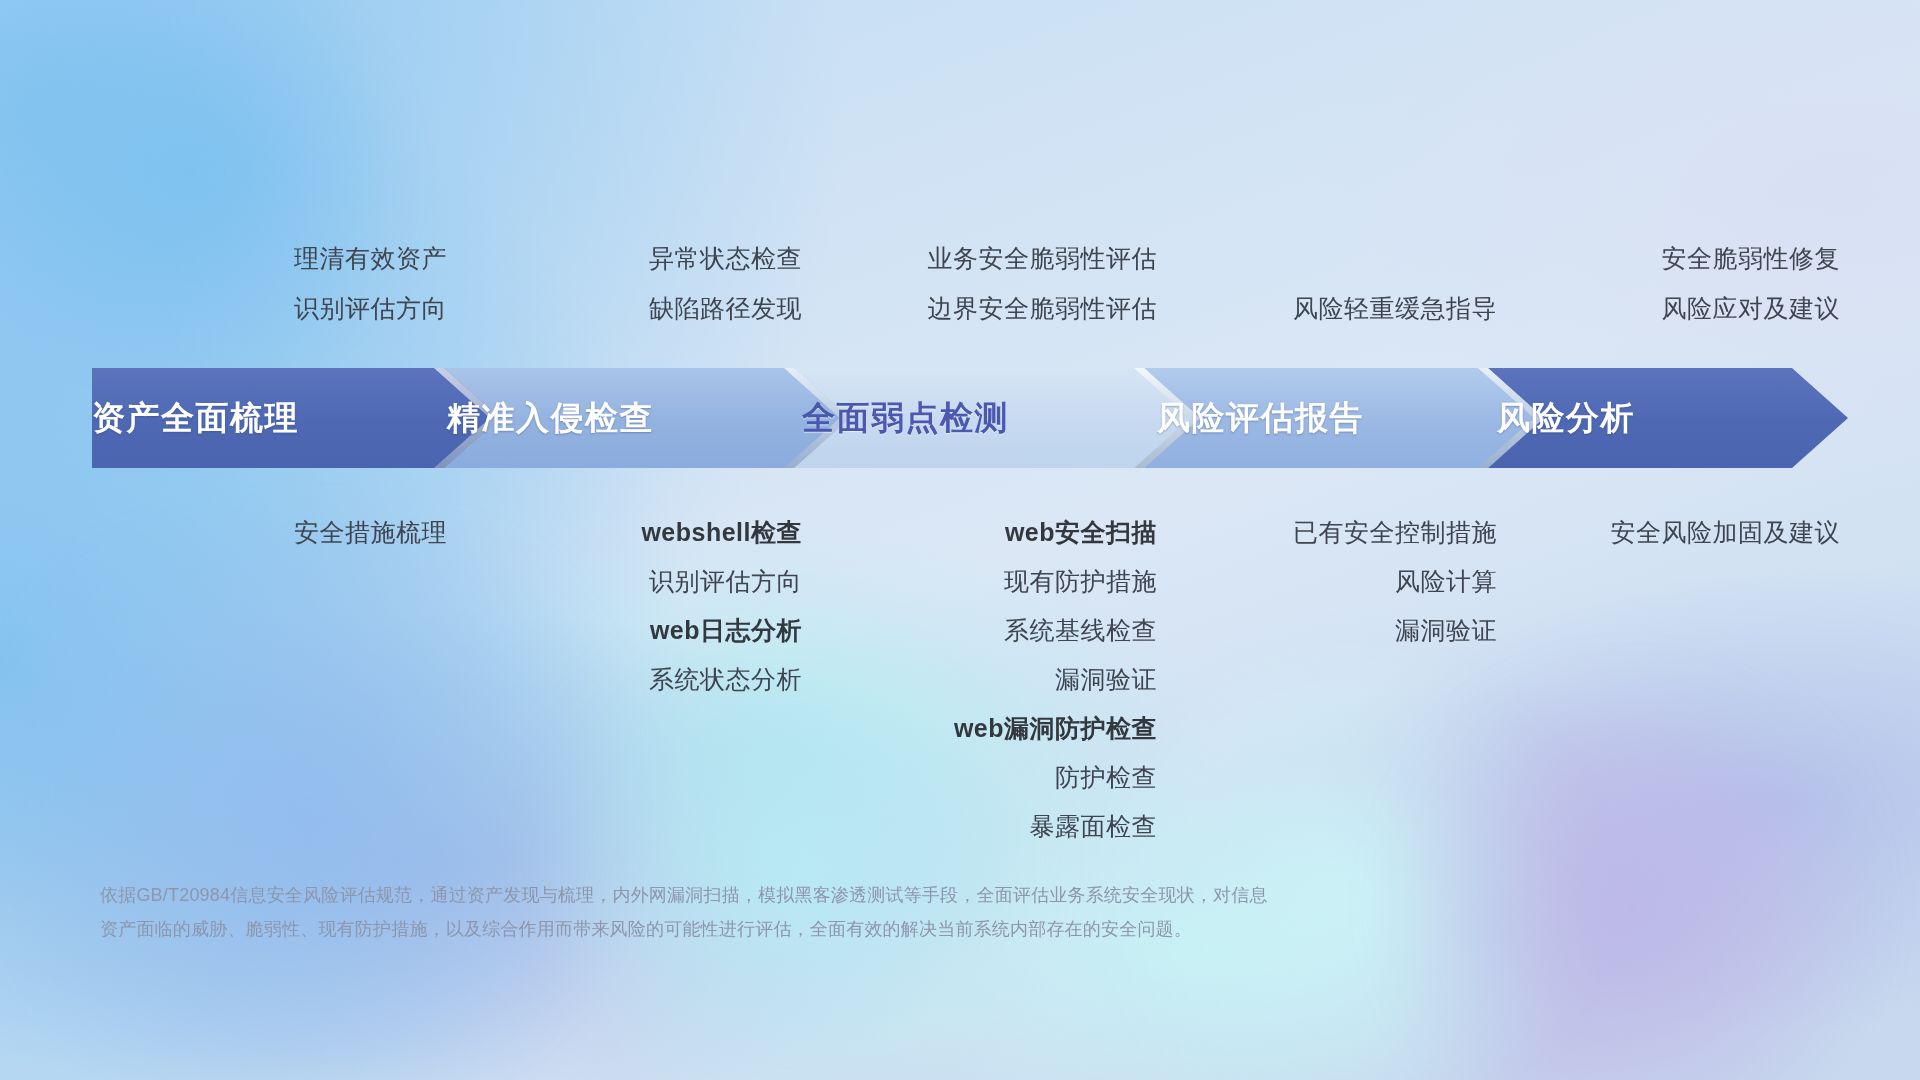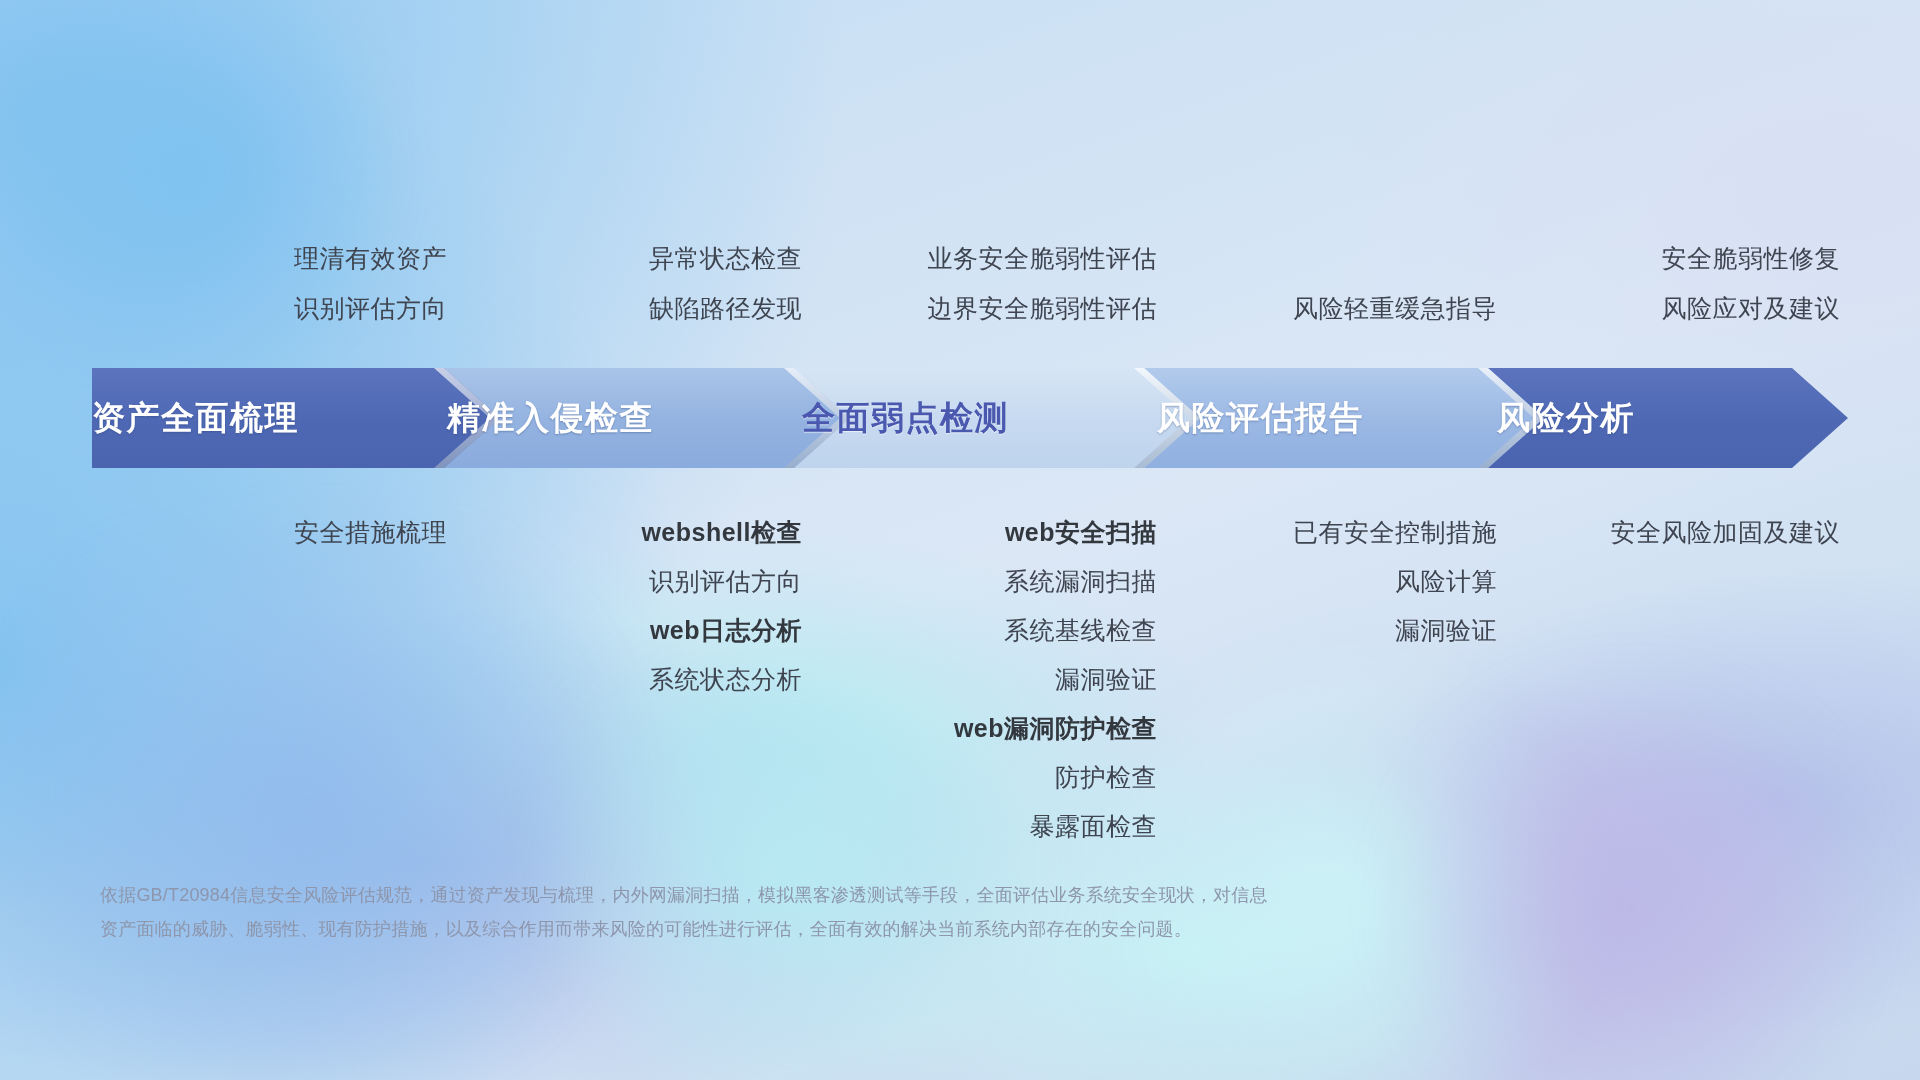--- a/index.html
+++ b/index.html
@@ -262,21 +262,21 @@
       <div class="bot-item">安全措施梳理</div>
     </div>
     <div class="col">
       <div class="bot-item bold">webshell检查</div>
       <div class="bot-item">识别评估方向</div>
       <div class="bot-item bold">web日志分析</div>
       <div class="bot-item">系统状态分析</div>
     </div>
     <div class="col">
       <div class="bot-item bold">web安全扫描</div>
-      <div class="bot-item">系统漏洞扫描</div>
+      <div class="bot-item">现有防护措施</div>
       <div class="bot-item">系统基线检查</div>
       <div class="bot-item">漏洞验证</div>
       <div class="bot-item bold">web漏洞防护检查</div>
       <div class="bot-item">防护检查</div>
       <div class="bot-item">暴露面检查</div>
     </div>
     <div class="col">
       <div class="bot-item">已有安全控制措施</div>
       <div class="bot-item">风险计算</div>
       <div class="bot-item">漏洞验证</div>

